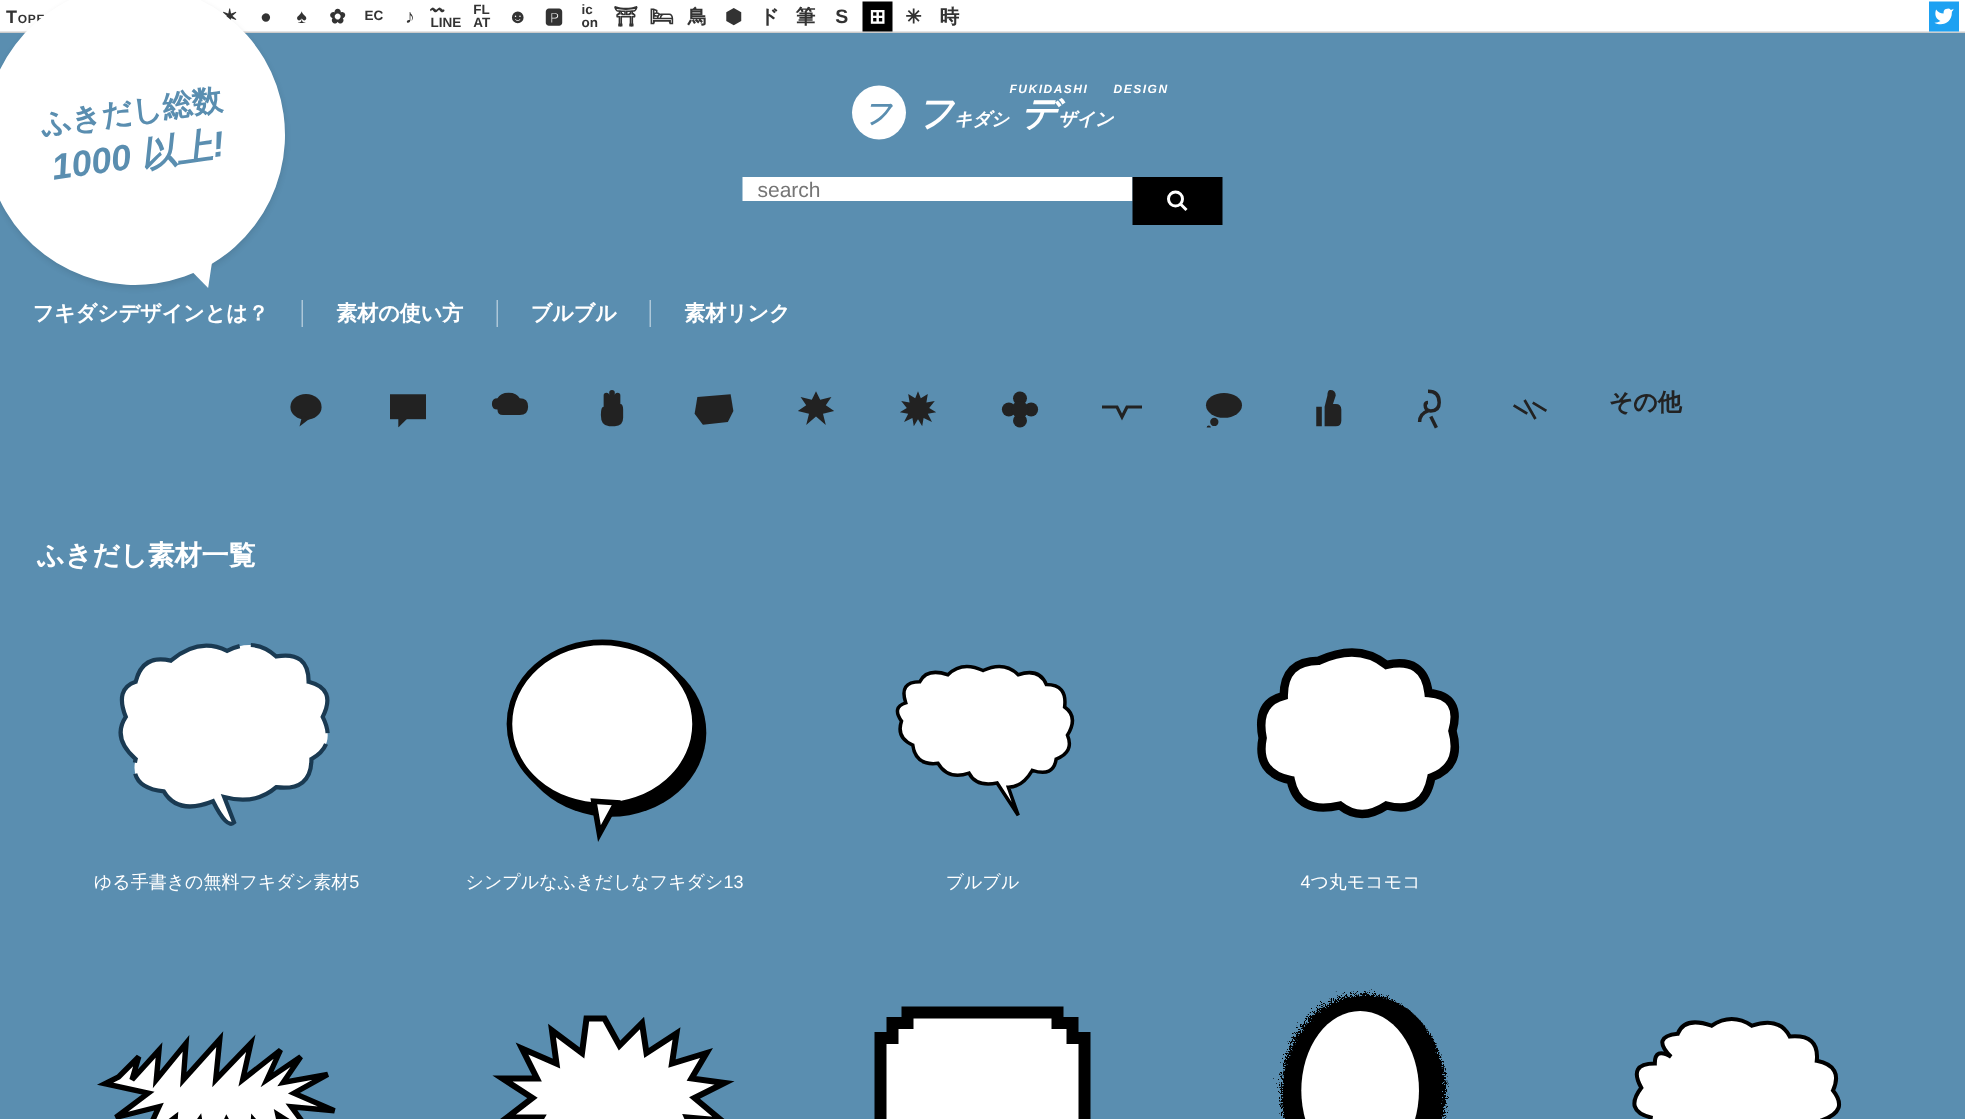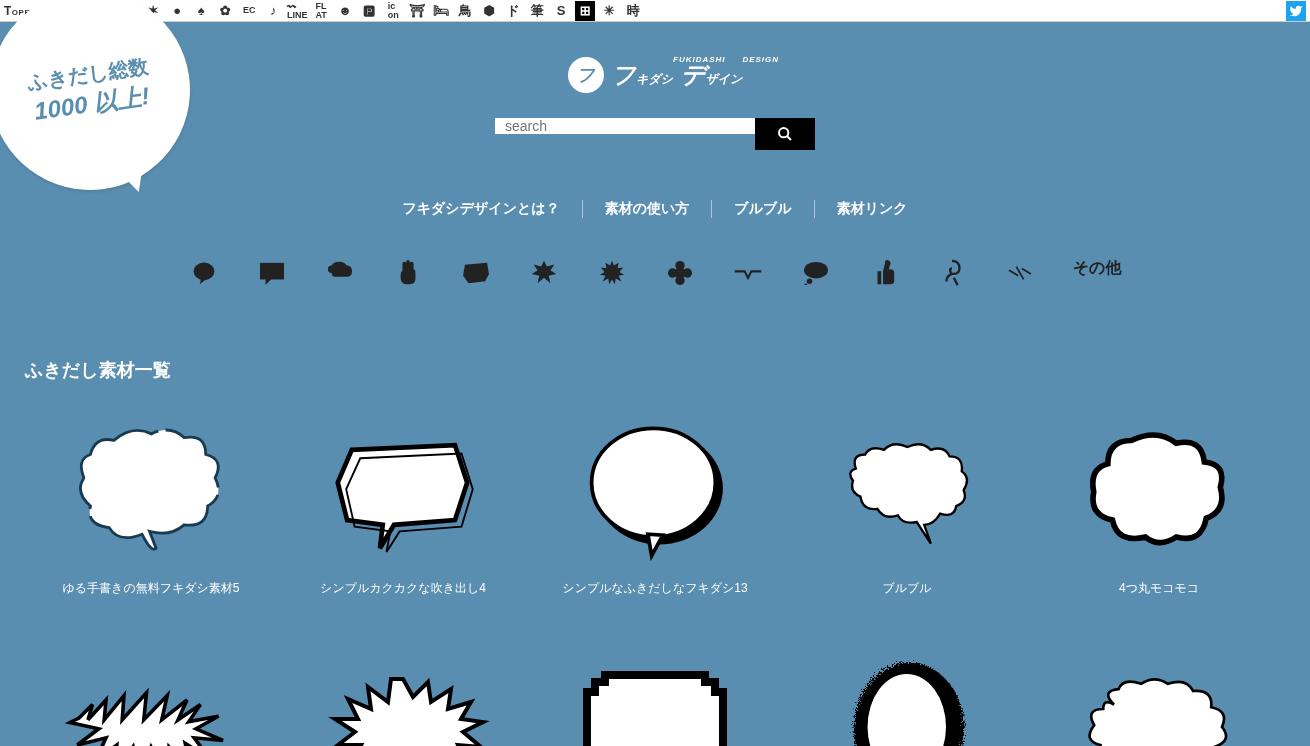--- a/index.html
+++ b/index.html
@@ -25,21 +25,21 @@
 
 .logo-row { display: flex; align-items: center; justify-content: center; gap: 8px; margin-bottom: 25px; }
 .logo-circle { width: 36px; height: 36px; background: #fff; border-radius: 50%; display: flex; align-items: center; justify-content: center; color: #5a8eb0; font-size: 18px; font-weight: bold; font-style: italic; }
 .logo-text { color: #fff; font-size: 24px; font-style: italic; font-weight: bold; position: relative; }
 .logo-text sup { font-size: 8px; position: absolute; top: -4px; letter-spacing: 1px; }
 
 .search-row { display: flex; justify-content: center; margin-bottom: 50px; }
 .search-input { width: 260px; height: 16px; padding: 0 10px; border: none; font-size: 14px; outline: none; }
 .search-btn { width: 60px; height: 32px; background: #000; border: none; display: flex; align-items: center; justify-content: center; cursor: pointer; }
 
-.nav-row { display: flex; justify-content: center; margin-bottom: 40px; margin-top: 28px; }
+.nav-row { display: flex; margin-bottom: 40px; margin-top: 28px; }
 .nav-item { color: #fff; font-size: 14px; font-weight: bold; padding: 0 22px; cursor: pointer; border-right: 1px solid rgba(255,255,255,0.5); }
 .nav-item:last-child { border-right: none; }
 
 .category-row { display: flex; justify-content: center; gap: 38px; margin-bottom: 70px; flex-wrap: wrap; padding: 0 60px; }
 .cat-icon { width: 30px; height: 30px; cursor: pointer; display: flex; align-items: center; justify-content: center; }
 .cat-other { font-size: 16px; font-weight: bold; color: #222; cursor: pointer; }
 
 .section-title { text-align: left; padding-left: 25px; color: #fff; font-size: 18px; font-weight: bold; margin-bottom: 30px; }
 
 .grid { display: grid; grid-template-columns: repeat(5, 1fr); gap: 20px 20px; padding: 0 35px; }
@@ -201,29 +201,20 @@
       <div class="thumb">
         <svg viewBox="0 0 180 160">
             <path d="M50 25 Q30 20 25 40 Q10 45 18 65 Q8 80 25 95 Q20 115 45 118 Q55 135 80 125 Q90 145 95 140 L88 122 Q110 128 125 115 Q150 118 150 95 Q168 85 158 65 Q168 45 148 40 Q148 18 125 22 Q110 8 90 18 Q70 8 50 25 Z" fill="#fff" stroke="#1a3a52" stroke-width="3" stroke-dasharray="100 8 200 8"></path>
           </svg>
       </div>
       <div class="card-title">ゆる手書きの無料フキダシ素材5</div>
     </div>
     <div class="card">
       <div class="thumb">
         <svg viewBox="0 0 180 160">
-            <path d="M35 35 L145 30 L158 70 L145 110 L80 115 L65 140 L68 115 L30 110 L20 70 Z" fill="#fff" stroke="#000" stroke-width="5"></path>
-            <path d="M40 40 L148 35 L160 73 L148 113 L82 118 L68 140 L72 118 L34 113 L25 73 Z" fill="none" stroke="#000" stroke-width="2" transform="translate(4,4)"></path>
-          </svg>
-      </div>
-      <div class="card-title">シンプルカクカクな吹き出し4</div>
-    </div>
-    <div class="card">
-      <div class="thumb">
-        <svg viewBox="0 0 180 160">
             <ellipse cx="94" cy="76" rx="68" ry="60" fill="#000"></ellipse>
             <ellipse cx="88" cy="70" rx="66" ry="58" fill="#fff" stroke="#000" stroke-width="4"></ellipse>
             <path d="M82 125 L86 148 L98 126 Z" fill="#fff" stroke="#000" stroke-width="4"></path>
           </svg>
       </div>
       <div class="card-title">シンプルなふきだしなフキダシ13</div>
     </div>
     <div class="card">
       <div class="thumb">
         <svg viewBox="0 0 180 160">

